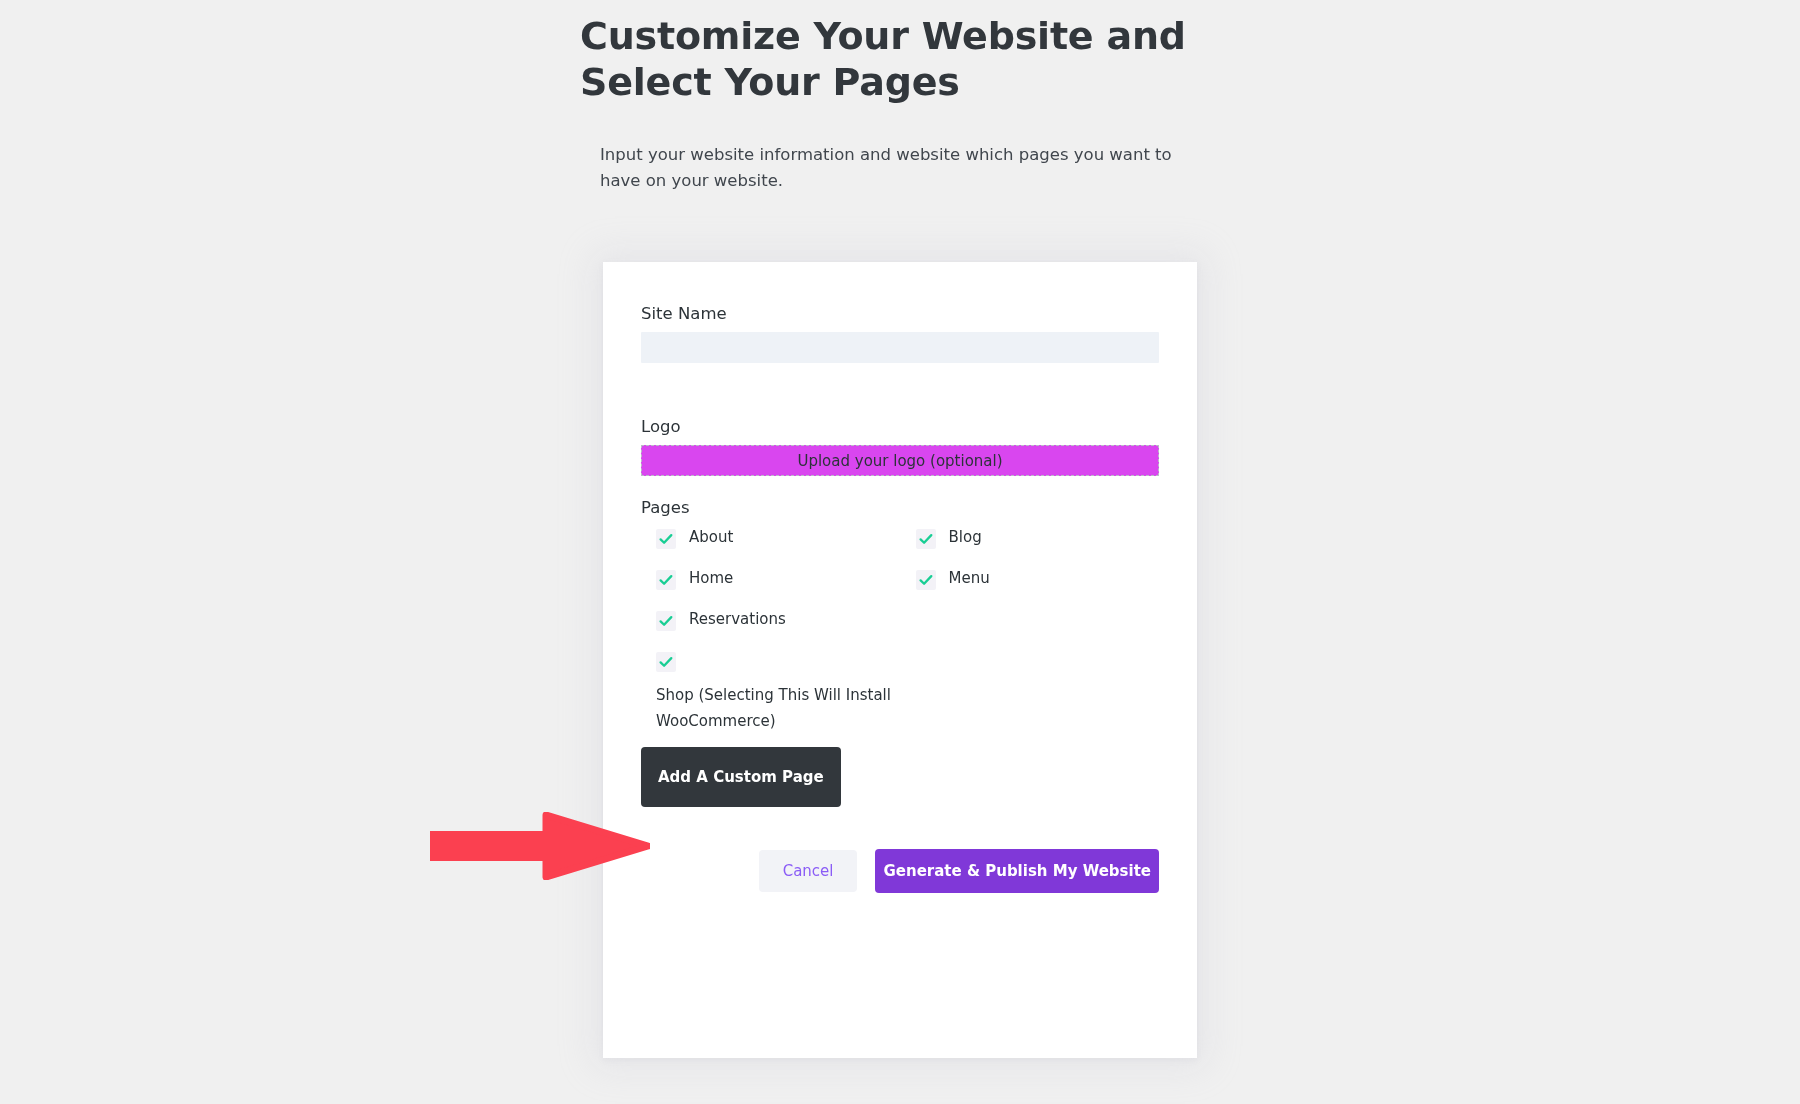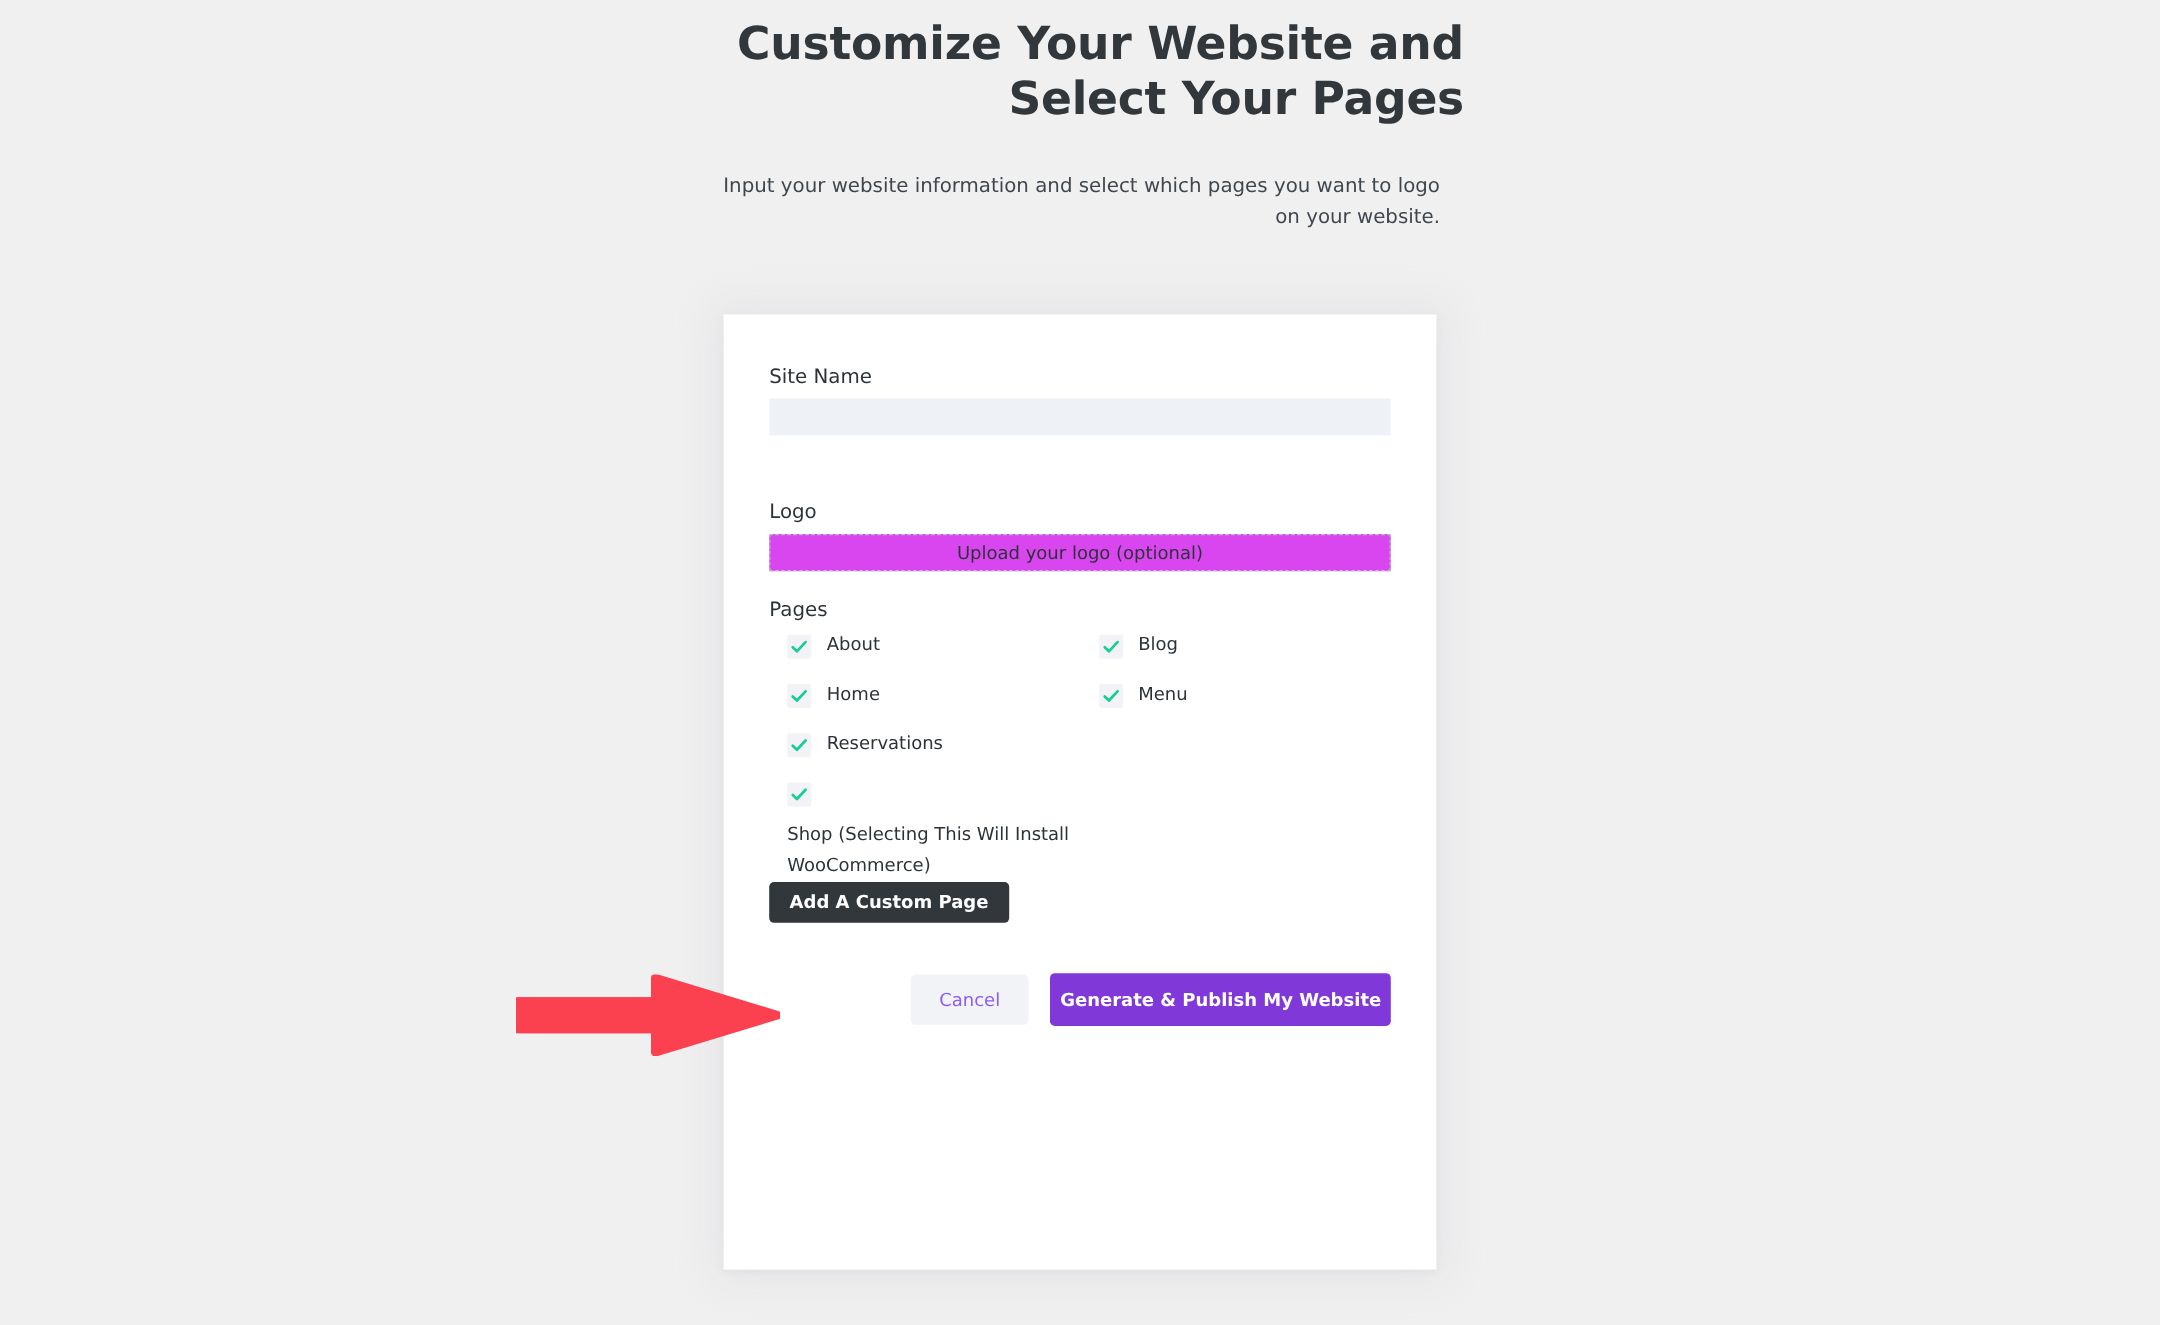--- a/index.html
+++ b/index.html
@@ -19,21 +19,21 @@
 
   .page {
     width: 1800px;
     height: 1104px;
     position: relative;
   }
 
   
   .header {
     padding-top: 14px;
-    text-align: right;
+    text-align: left;
   }
   .page-title {
     width: 640px;
     margin: 0 auto;
     font-size: 38px;
     line-height: 1.21;
     font-weight: bold;
     color: #32373c;
     letter-spacing: -0.2px;
   }
@@ -180,22 +180,23 @@
   .btn {
     font-family: inherit;
     border: none;
     cursor: pointer;
     font-size: 15px;
   }
   .btn-dark {
     background: #32373c;
     color: #ffffff;
     font-weight: bold;
-    padding: 8px 17px;
+    padding: 21px 17px;
     border-radius: 4px;
+    margin-top: 12px;
     margin-left: 0;
     display: inline-block;
     text-align: center;
   }
   .footer-actions {
     display: flex;
     justify-content: flex-end;
     align-items: center;
     gap: 18px;
     margin-top: 42px;
@@ -226,21 +227,21 @@
     pointer-events: none;
   }
 </style>
 </head>
 <body>
 
 <div class="page">
 
   <div class="header">
     <h1 class="page-title">Customize Your Website and Select Your Pages</h1>
-    <p class="page-subtitle">Input your website information and select which pages you want to logo on your website.</p>
+    <p class="page-subtitle">Input your website information and website which pages you want to have on your website.</p>
   </div>
 
   <div class="card-wrap">
     <div class="card">
 
       <div class="field">
         <label class="field-label">Site Name</label>
         <input class="text-input" type="text" placeholder="" style="">
       </div>
 

